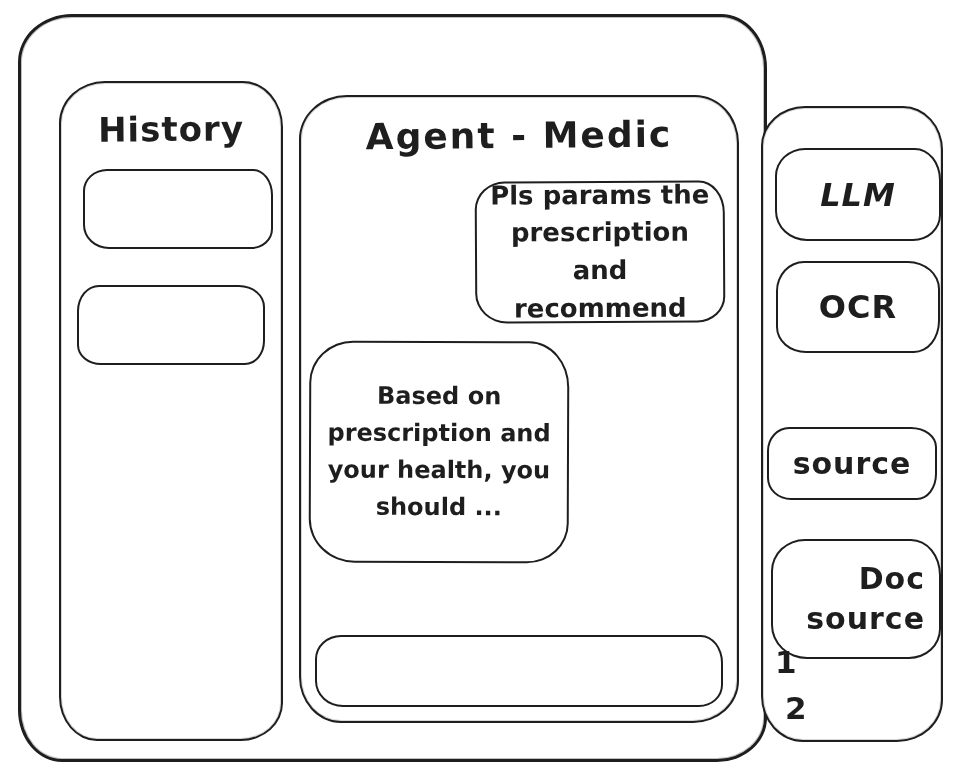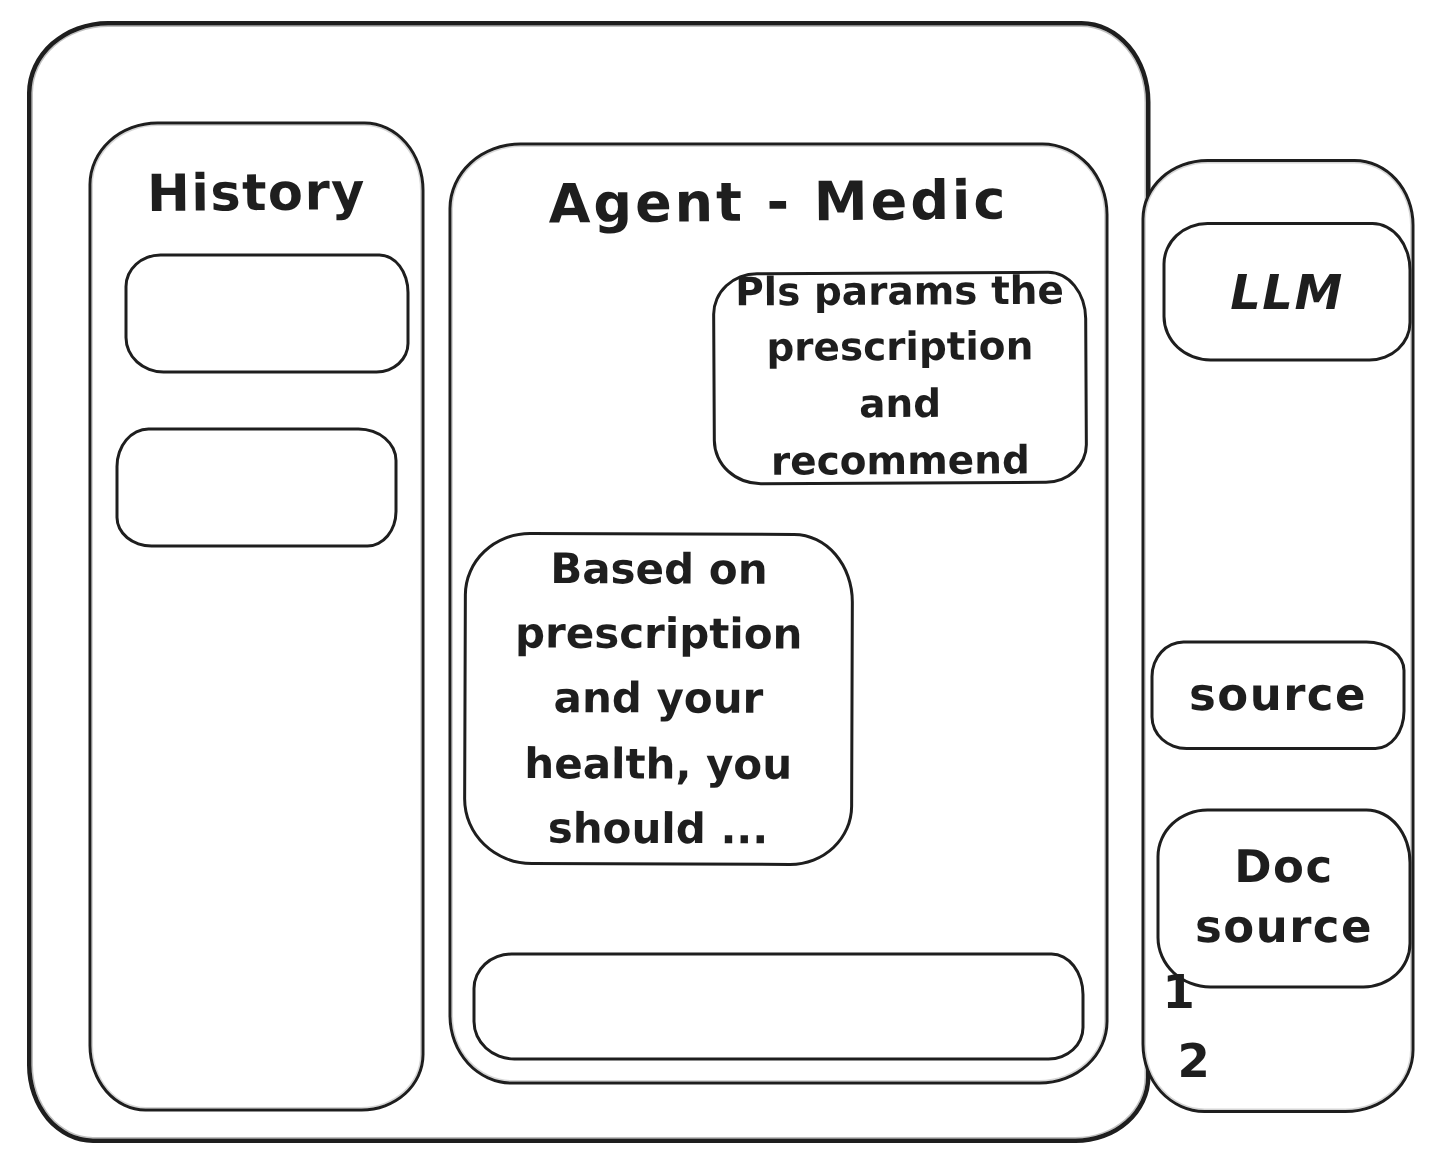--- a/index.html
+++ b/index.html
@@ -76,23 +76,23 @@
     padding: 8px 12px;
   }
   .user-bubble {
     left: 174px; top: 84px; width: 250px; height: 142px;
     border-radius: 30px 26px 28px 32px / 28px 32px 26px 30px;
     font-size: 26px;
     line-height: 1.45;
     transform: rotate(-0.3deg);
   }
   .assistant-bubble {
-    left: 8px; top: 258px; width: 260px; height: 222px;
+    left: 8px; top: 244px; width: 260px; height: 222px;
     border-radius: 44px 40px 42px 46px / 42px 46px 40px 44px;
-    font-size: 28px;
+    font-size: 24px;
     line-height: 1.55;
     transform: rotate(0.2deg);
   }
   .input-box {
     position: absolute;
     left: 14px; top: 538px; width: 408px; height: 72px;
     border: 2.6px solid #1e1e1e;
     border-radius: 26px 22px 24px 28px / 24px 28px 22px 26px;
     background: #ffffff;
     box-sizing: border-box;
@@ -134,20 +134,21 @@
     left: 4px; top: 319px; width: 170px; height: 73px;
     border-radius: 22px 26px 20px 24px / 24px 20px 26px 22px;
     font-size: 30px;
   }
   .doc-source-button {
     left: 8px; top: 431px; width: 170px; height: 120px;
     border-radius: 34px 30px 32px 36px / 32px 36px 30px 34px;
     line-height: 1.35;
     font-size: 30px;
     padding: 4px 14px;
+    text-align: right;
   }
   .doc-item {
     position: absolute;
     font-weight: bold;
     font-size: 31px;
     cursor: pointer;
   }
   .doc-item-1 { left: 12px; top: 536px; }
   .doc-item-2 { left: 22px; top: 582px; }
 </style>
@@ -173,20 +174,21 @@
 
       <div class="bubble assistant-bubble">
         <span>Based on prescription and your health, you should ...</span>
       </div>
 
       <input class="input-box" type="text" value="" style="">
     </div>
 
     <div class="sketch panel tools-panel">
       <div class="tool-button llm-button">LLM</div>
+      <div class="tool-button ocr-button">OCR</div>
       <div class="tool-button params-button">source</div>
       <div class="tool-button doc-source-button">Doc source</div>
       <div class="doc-item doc-item-1">1</div>
       <div class="doc-item doc-item-2">2</div>
     </div>
 
   </div>
 </div>
 
 </body></html>

